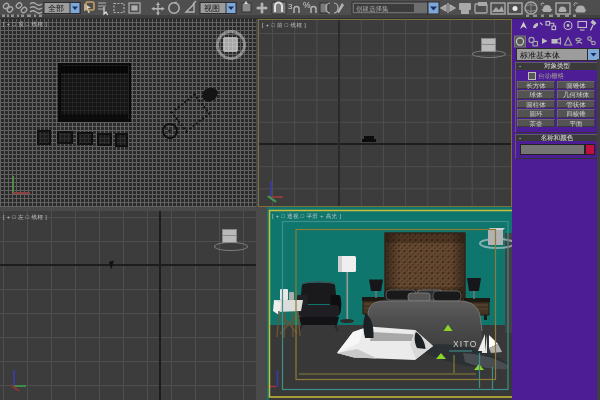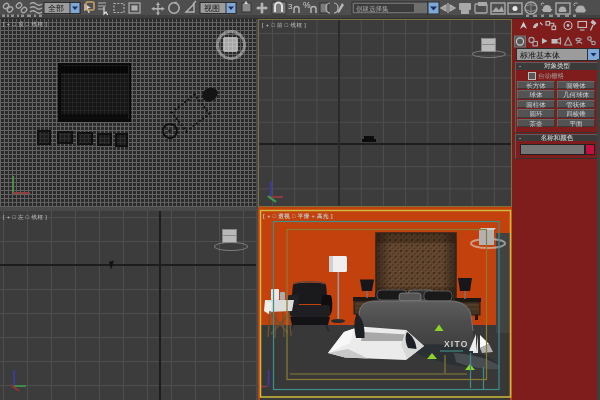--- a/index.html
+++ b/index.html
@@ -86,21 +86,21 @@
     <div class="abs" style="left:222px;top:18px;width:15px;height:14px;background:#b9b9b9;border:1px solid #888;box-sizing:border-box;"></div>
     <div class="abs" style="left:222px;top:24px;width:15px;height:1px;background:#8a8a8a;"></div>
 
     <div class="abs" style="left:11px;top:161px;width:2px;height:17px;background:#3c3c96;"></div>
     <div class="abs" style="left:12px;top:176px;width:12px;height:2px;background:#8f3a3a;"></div>
     <div class="abs" style="left:8px;top:178px;width:10px;height:2px;background:#3e9a52;transform:rotate(35deg);"></div>
 
     <div class="vlab" style="left:3px;top:2px;">[&nbsp;+&nbsp;□&nbsp;前&nbsp;□&nbsp;线框&nbsp;]</div>
   </div>
 
-  <div class="abs" id="vpBR" style="left:258px;top:207px;width:254px;height:193px;background:#c2410c;font-weight:bold;">
+  <div class="abs" id="vpBR" style="left:267px;top:207px;width:254px;height:193px;background:#0f766e;">
   <svg width="254" height="193" style="position:absolute;left:0;top:0;">
     <defs>
       <pattern id="tuft" width="5.5" height="5.5" patternUnits="userSpaceOnUse">
         <rect width="5.5" height="5.5" fill="#64462f"></rect>
         <circle cx="0" cy="0" r="1.25" fill="#3e2c1c"></circle>
         <circle cx="5.5" cy="0" r="1.25" fill="#3e2c1c"></circle>
         <circle cx="0" cy="5.5" r="1.25" fill="#3e2c1c"></circle>
         <circle cx="5.5" cy="5.5" r="1.25" fill="#3e2c1c"></circle>
         <circle cx="2.75" cy="2.75" r="1.25" fill="#4e3824"></circle>
         <circle cx="1.6" cy="1.6" r="0.7" fill="#7a593b"></circle>
@@ -330,21 +330,21 @@
       <path d="M543,9 q0,-4 4,-4 q4,0 4,4 l1.5,0 l-2,3 l-7,0 l-2,-3 z"></path>
       <path d="M542,5.5 q-2,-1.5 0,-2.5 q1.5,-0.5 2,1" fill="none" stroke="#adadad" stroke-width="1"></path>
       <rect x="556" y="3" width="14" height="11" fill="none" stroke="#adadad" stroke-width="1.3"></rect>
       <path d="M559,10 q0,-3.5 3.5,-3.5 q3.5,0 3.5,3.5 l1,0 l-1.5,2 l-6,0 l-1.5,-2 z"></path>
       <path d="M576,9.5 q0,-4 4.5,-4 q4.5,0 4.5,4 l1.5,0 l-2,3 l-8,0 l-2,-3 z"></path>
       <path d="M575,6 q-2.5,-1.5 0,-3 q2,-0.8 2.5,1" fill="none" stroke="#adadad" stroke-width="1"></path>
     </g>
   </svg>
   </div>
 
-  <div class="abs" id="panel" style="left:512px;top:19px;width:88px;height:381px;background:#7f1d1d;">
+  <div class="abs" id="panel" style="left:512px;top:19px;width:88px;height:381px;background:#4c1d95;">
     <svg width="88" height="45" style="position:absolute;left:0;top:-4px;">
 
       <g stroke="#bfbfbf" stroke-width="1.1" fill="none">
         <path d="M8,14 l3.5,-7.5 l3.5,7.5 l-3.5,-2.6 z" fill="#cecece" stroke="none"></path>
         <path d="M21,13 a5,5 0 0 1 5,-5 l0,3 a2,2 0 0 0 -2,2 z" fill="#bfbfbf" stroke="none"></path>
         <path d="M28,7.5 l2.5,2.5"></path>
         <rect x="34" y="6.5" width="3.6" height="3.6"></rect>
           <rect x="40" y="11" width="3.6" height="3.6"></rect>
         <path d="M37.6,8.3 h4.2 v2.7"></path>
         <circle cx="56" cy="10.5" r="4"></circle>

